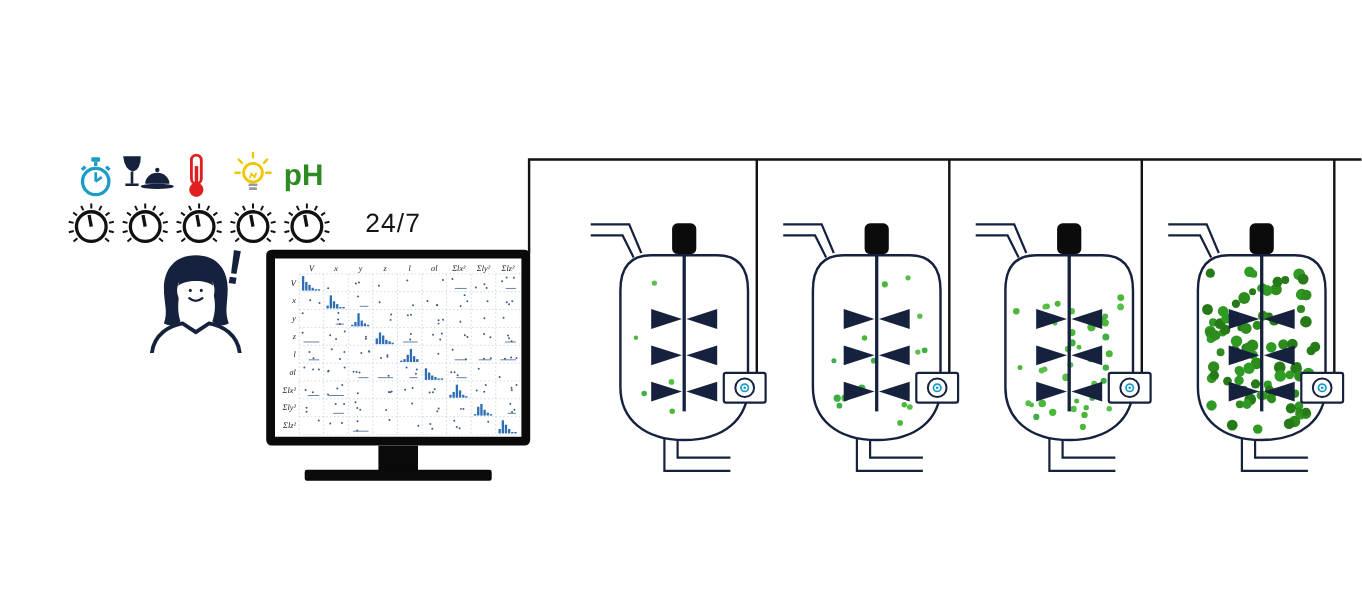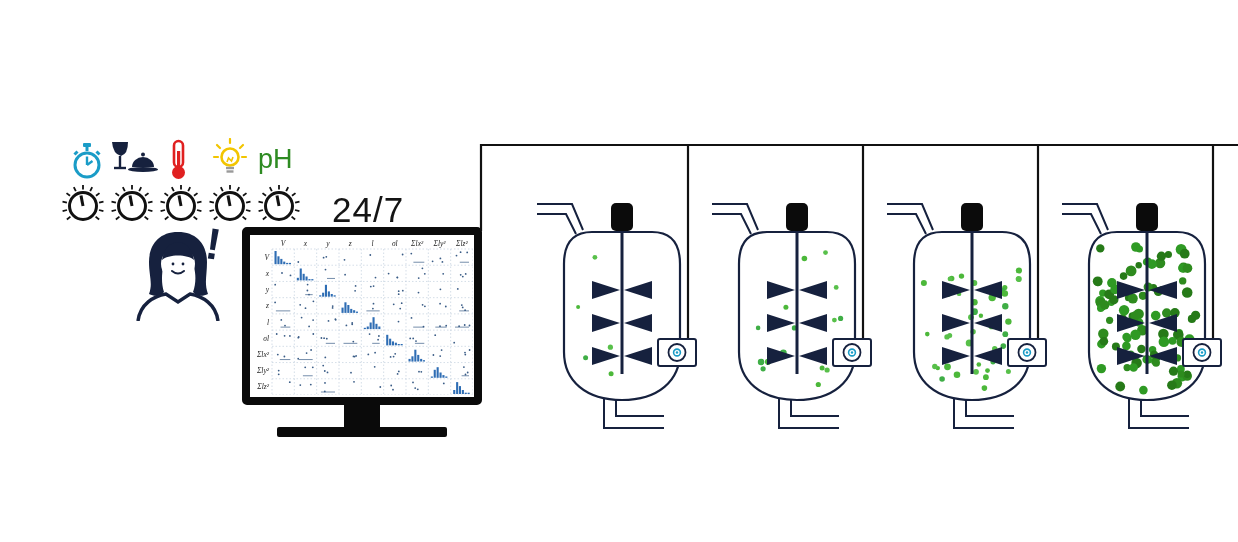--- a/index.html
+++ b/index.html
@@ -1,20 +1,20 @@
 <!DOCTYPE html>
 <html><head>
 <meta charset="utf-8">
 <style>
   *{box-sizing:border-box;margin:0;padding:0}
   body{font-family:"Liberation Sans",sans-serif;background:#fff}
   .canvas{position:relative;width:1238px;height:542px;background:#fff;overflow:hidden}
   .abs{position:absolute}
-  .ph-label{font-weight:normal;font-size:27px;color:#2e8b22;line-height:1}
-  .uptime{font-size:35px;color:#141414;letter-spacing:1px}
+  .ph-label{font-weight:bold;font-size:27px;color:#2e8b22;line-height:1}
+  .uptime{font-size:24px;color:#141414;letter-spacing:1px}
   .bang{font-size:44px;font-weight:bold;color:#16213e;transform:rotate(9deg);line-height:1}
   .knob-row{display:flex;gap:5px}
   .monitor{position:absolute;left:242px;top:227px;width:240px;height:215px}
   .monitor-frame{width:240px;height:178px;border:8px solid #0a0a0a;border-radius:5px;background:#fff;position:relative;overflow:hidden}
   .monitor-screen{position:absolute;left:0;top:0;width:224px;height:162px}
   .monitor-neck{position:absolute;left:102px;top:178px;width:36px;height:24px;background:#0a0a0a}
   .monitor-base{position:absolute;left:35px;top:200px;width:170px;height:10px;background:#0a0a0a;border-radius:2px}
 </style>
 </head>
 <body>

